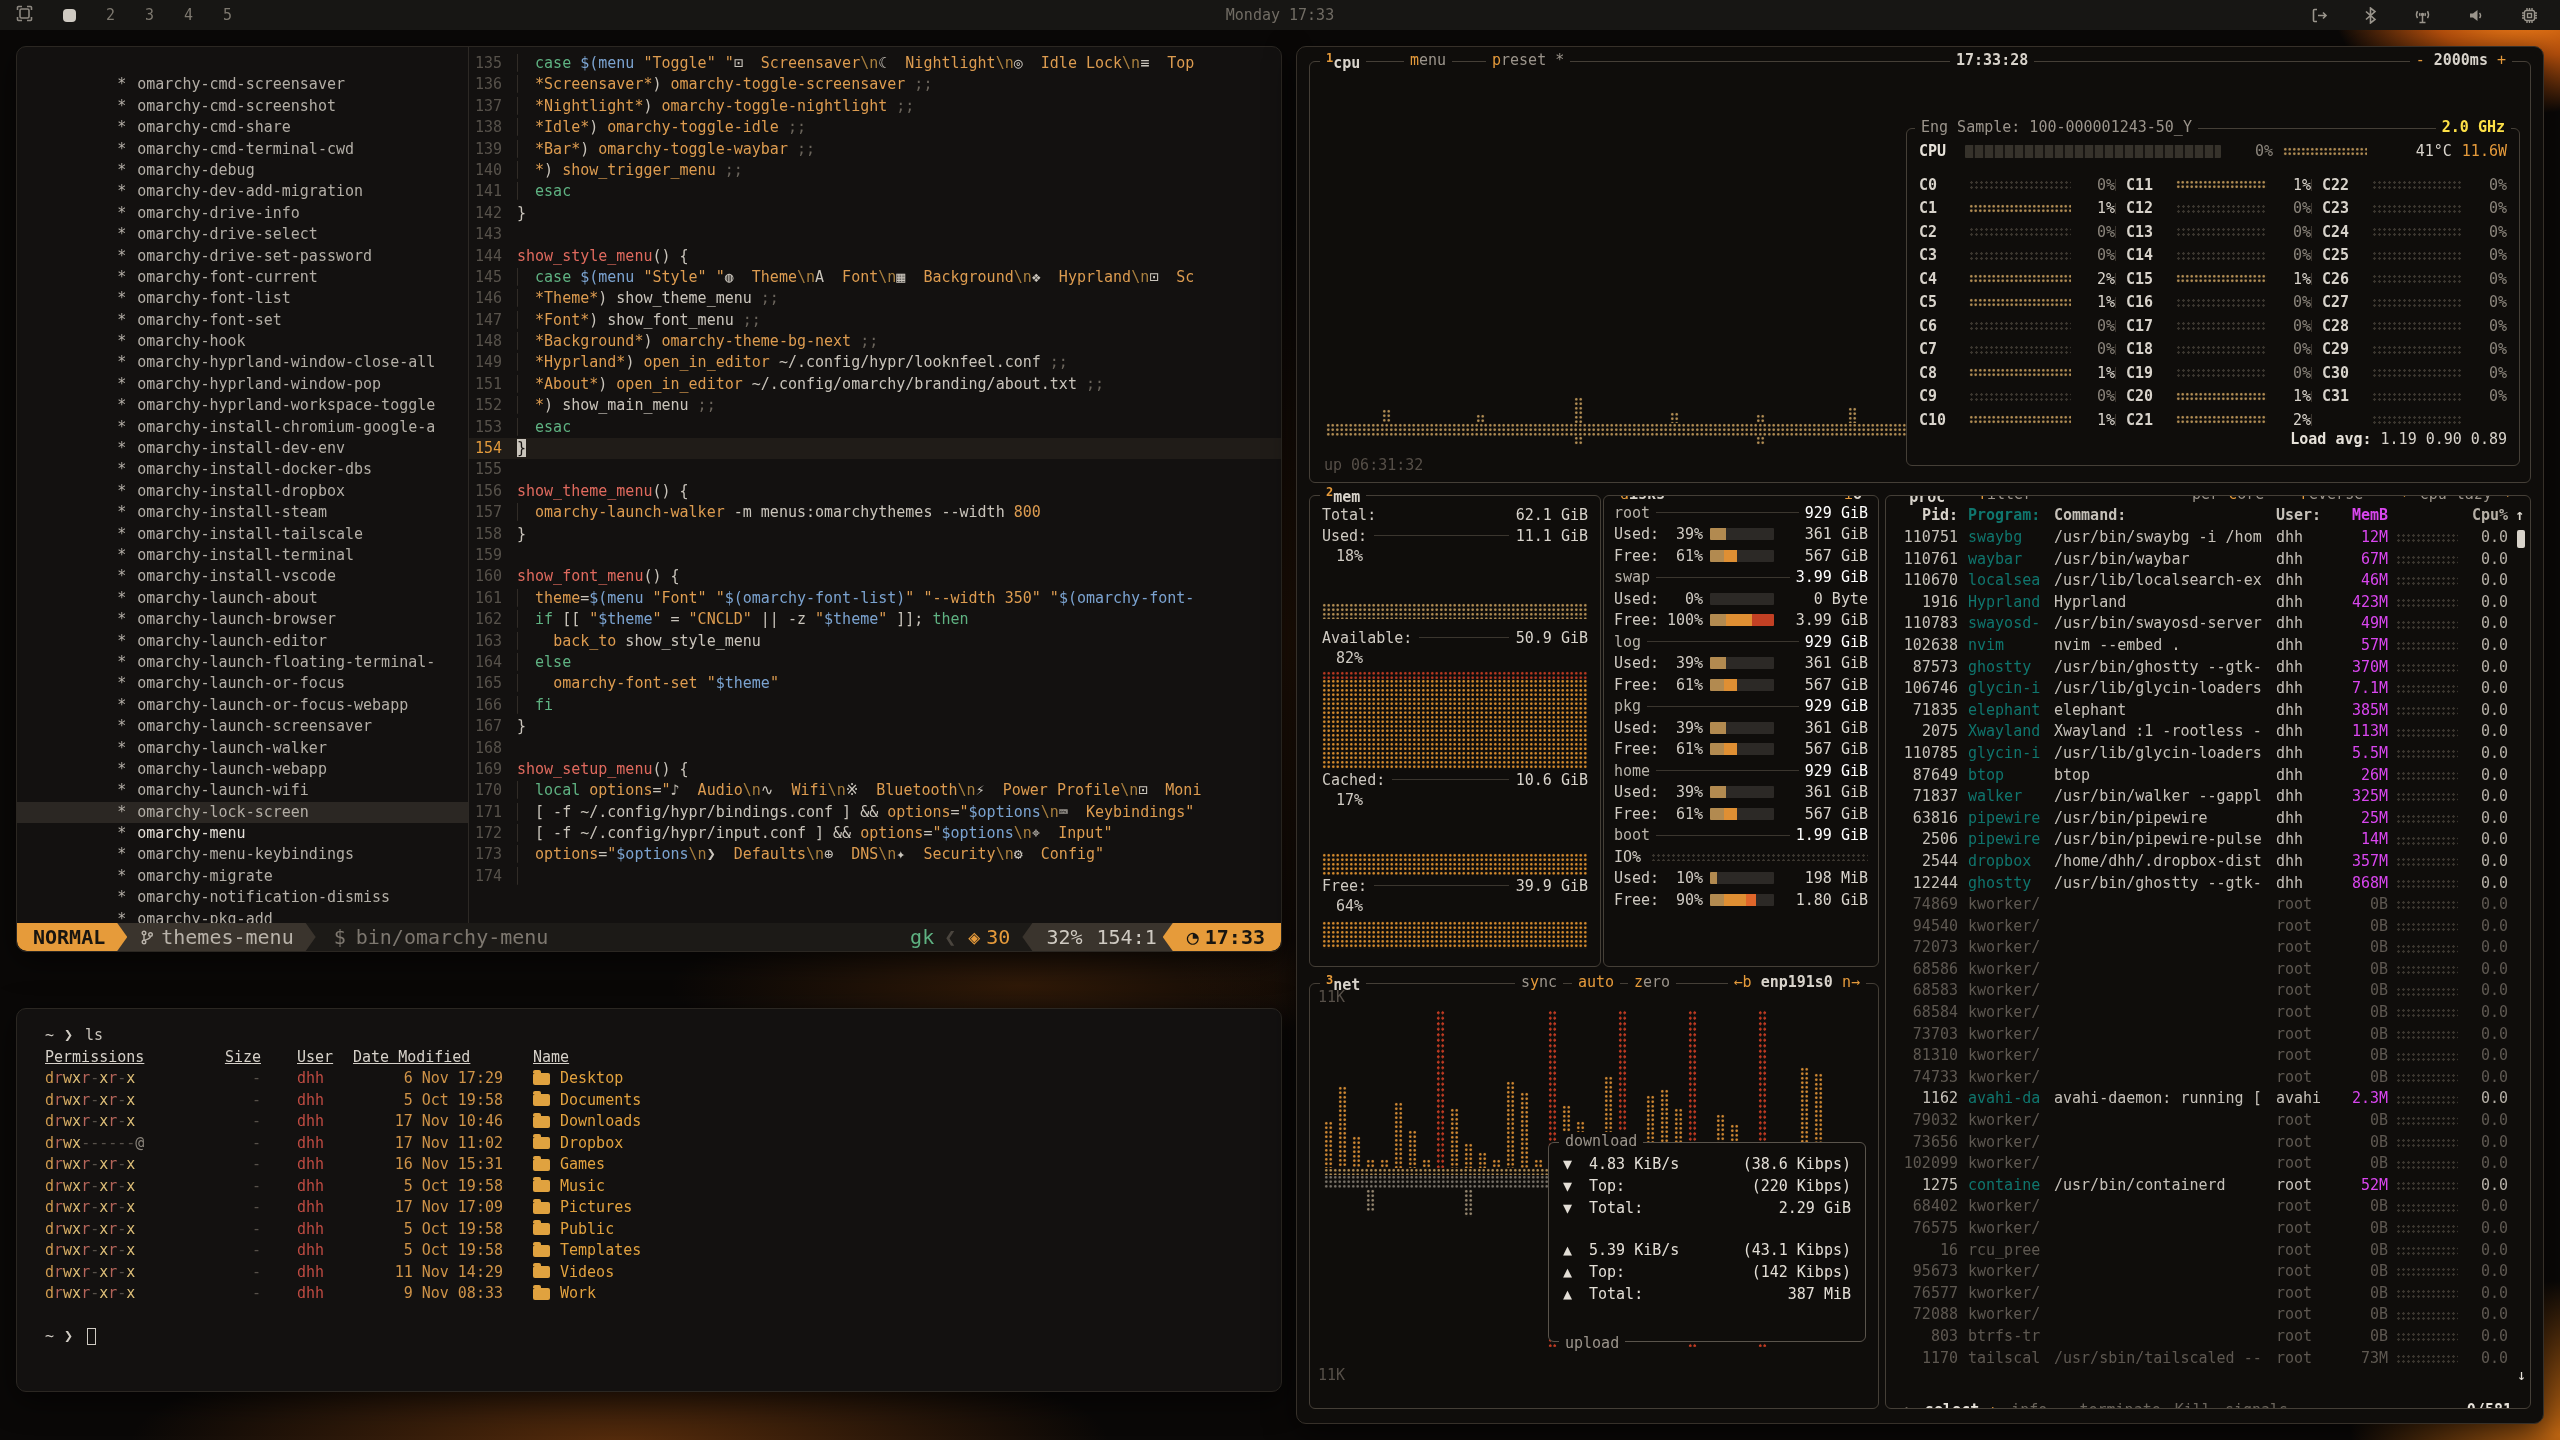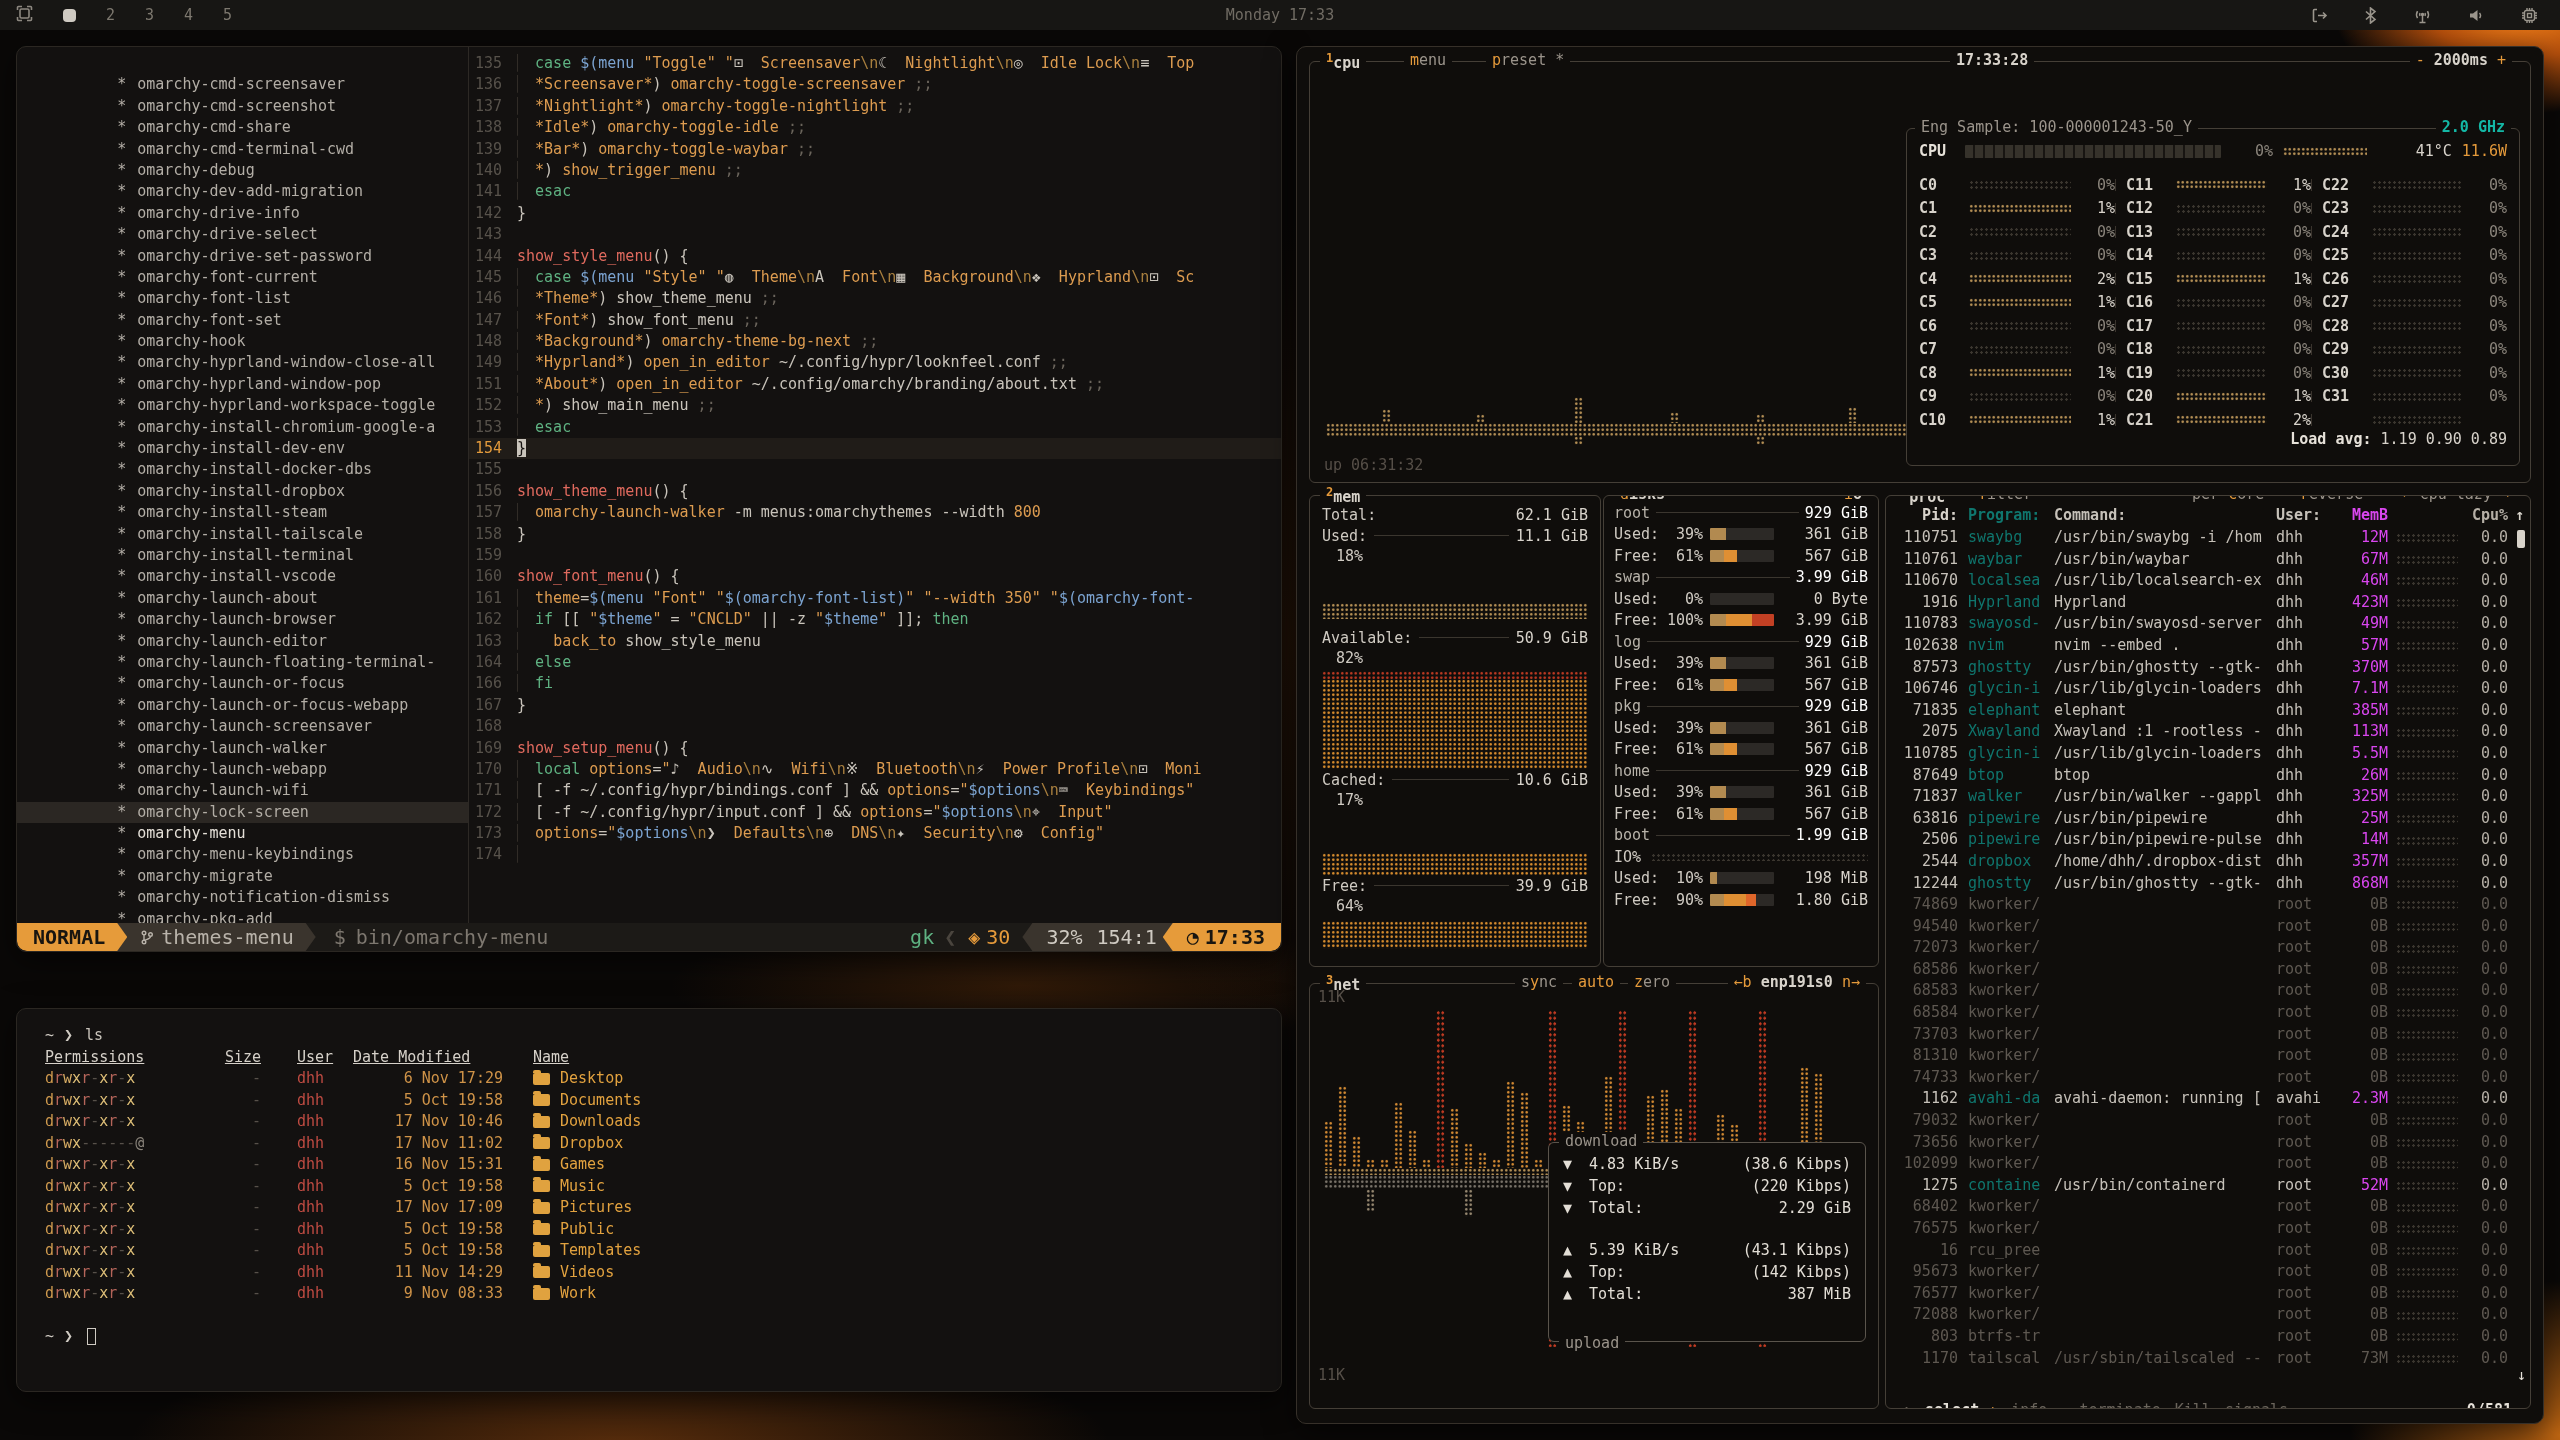--- a/index.html
+++ b/index.html
@@ -437,20 +437,23 @@
         <div class="cline">
         <span class="lnum">162</span><span class="ctext"><span class="c-gu">▏ </span><span class="c-g">if</span><span class="c-w"> [[ </span><span class="c-o">"</span><span class="c-b">$theme</span><span class="c-o">"</span><span class="c-w"> = </span><span class="c-o">"CNCLD"</span><span class="c-w"> || -z </span><span class="c-o">"</span><span class="c-b">$theme</span><span class="c-o">"</span><span class="c-w"> ]]; </span><span class="c-g">then</span></span>
       </div>
         <div class="cline">
         <span class="lnum">163</span><span class="ctext"><span class="c-gu">▏ </span><span class="c-w">  </span><span class="c-o">back_to</span><span class="c-w"> show_style_menu</span></span>
       </div>
         <div class="cline">
         <span class="lnum">164</span><span class="ctext"><span class="c-gu">▏ </span><span class="c-g">else</span></span>
       </div>
         <div class="cline">
+        <span class="lnum">165</span><span class="ctext"><span class="c-gu">▏ </span><span class="c-w">  </span><span class="c-o">omarchy-font-set</span><span class="c-w"> </span><span class="c-o">"</span><span class="c-b">$theme</span><span class="c-o">"</span></span>
+      </div>
+        <div class="cline">
         <span class="lnum">166</span><span class="ctext"><span class="c-gu">▏ </span><span class="c-g">fi</span></span>
       </div>
         <div class="cline">
         <span class="lnum">167</span><span class="ctext"><span class="c-w">}</span></span>
       </div>
         <div class="cline">
         <span class="lnum">168</span><span class="ctext"></span>
       </div>
         <div class="cline">
         <span class="lnum">169</span><span class="ctext"><span class="c-r">show_setup_menu</span><span class="c-w">() {</span></span>
@@ -623,21 +626,21 @@
       <div class="sp sp4 dots-t"></div>
         <div class="sp sp5 dots-t"></div>
         <div class="sp sp6 dots-t"></div>
       <div class="spd spd1 dots-t"></div>
         <div class="spd spd2 dots-t"></div>
     </div>
     <span class="cpu-uptime">up 06:31:32</span>
 
     <div class="cpupanel">
       <span class="btag" style="left:8px">Eng Sample: 100-000001243-50_Y</span>
-      <span class="btag" style="right:8px;color:#14b8a6;font-weight:bold">2.0 GHz</span>
+      <span class="btag" style="right:8px;color:#fde047;font-weight:bold">2.0 GHz</span>
       <div class="cpurow">
         <span class="lbl">CPU</span>
         <span class="cpubar"></span>
         <span class="pct">0%</span>
         <span class="minidots dots-t"></span>
         <span class="temp">41°C</span>
         <span class="watt">11.6W</span>
       </div>
       <div class="coregrid">
           <div class="core">

